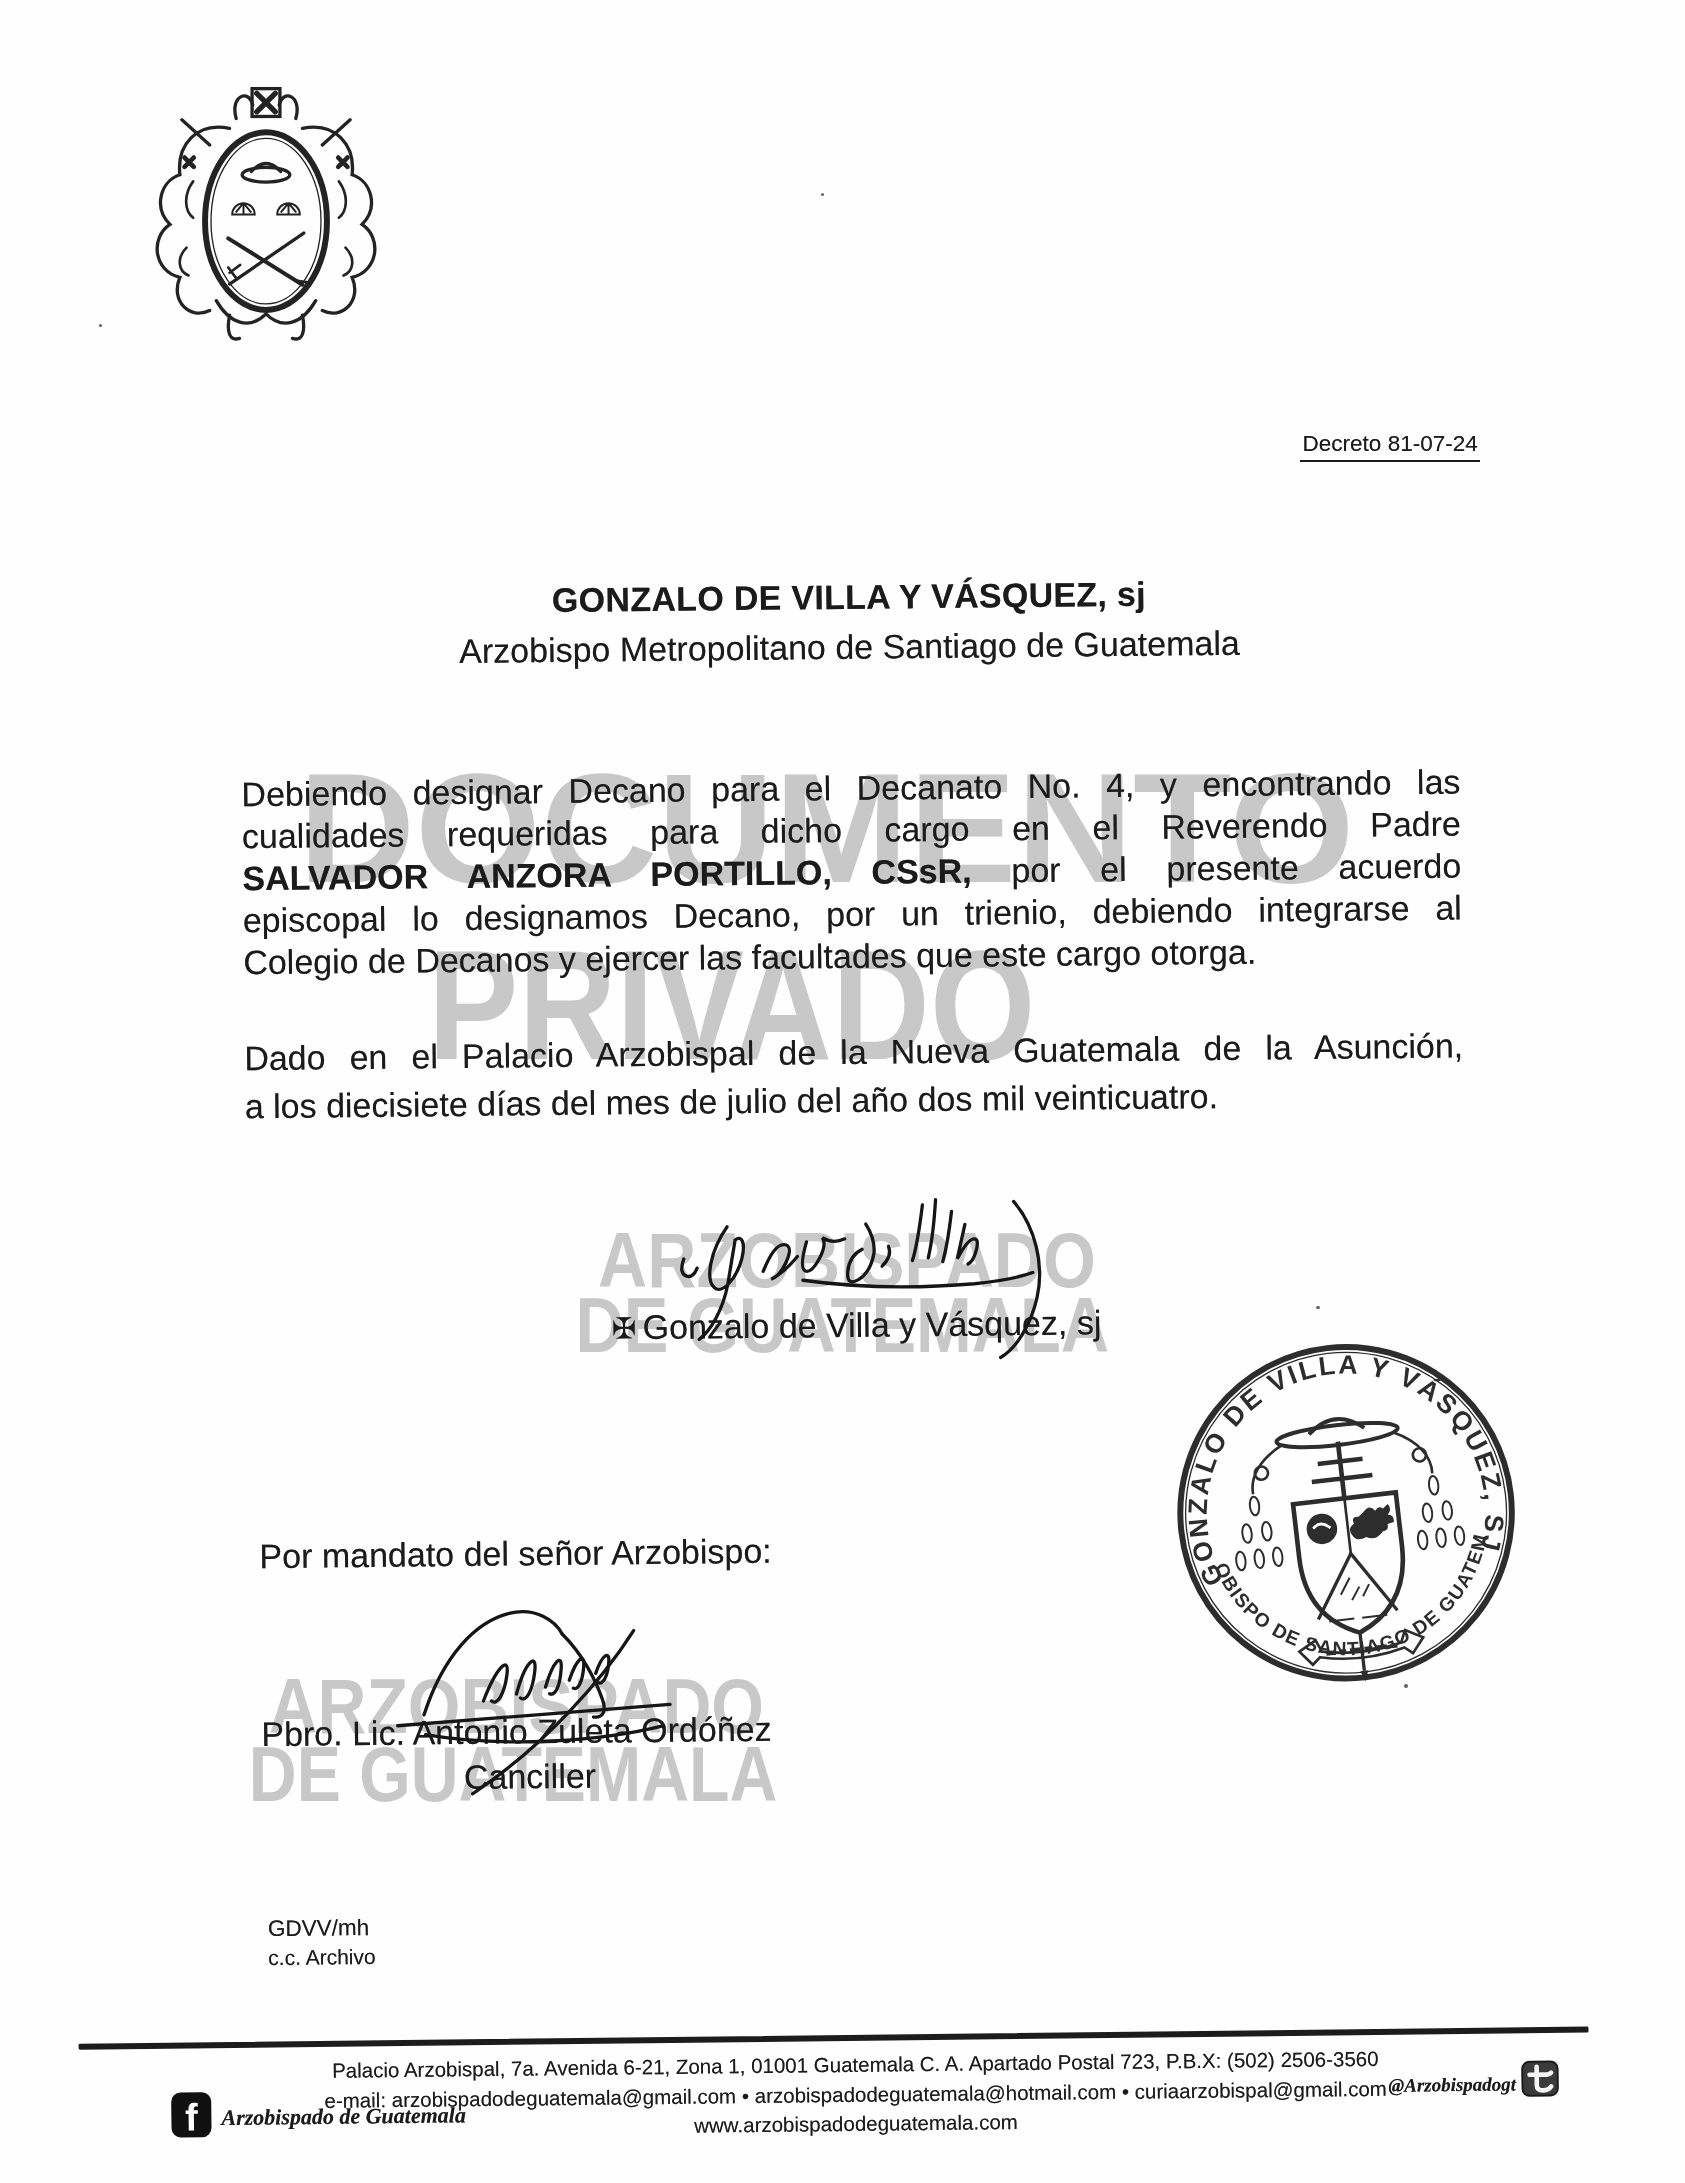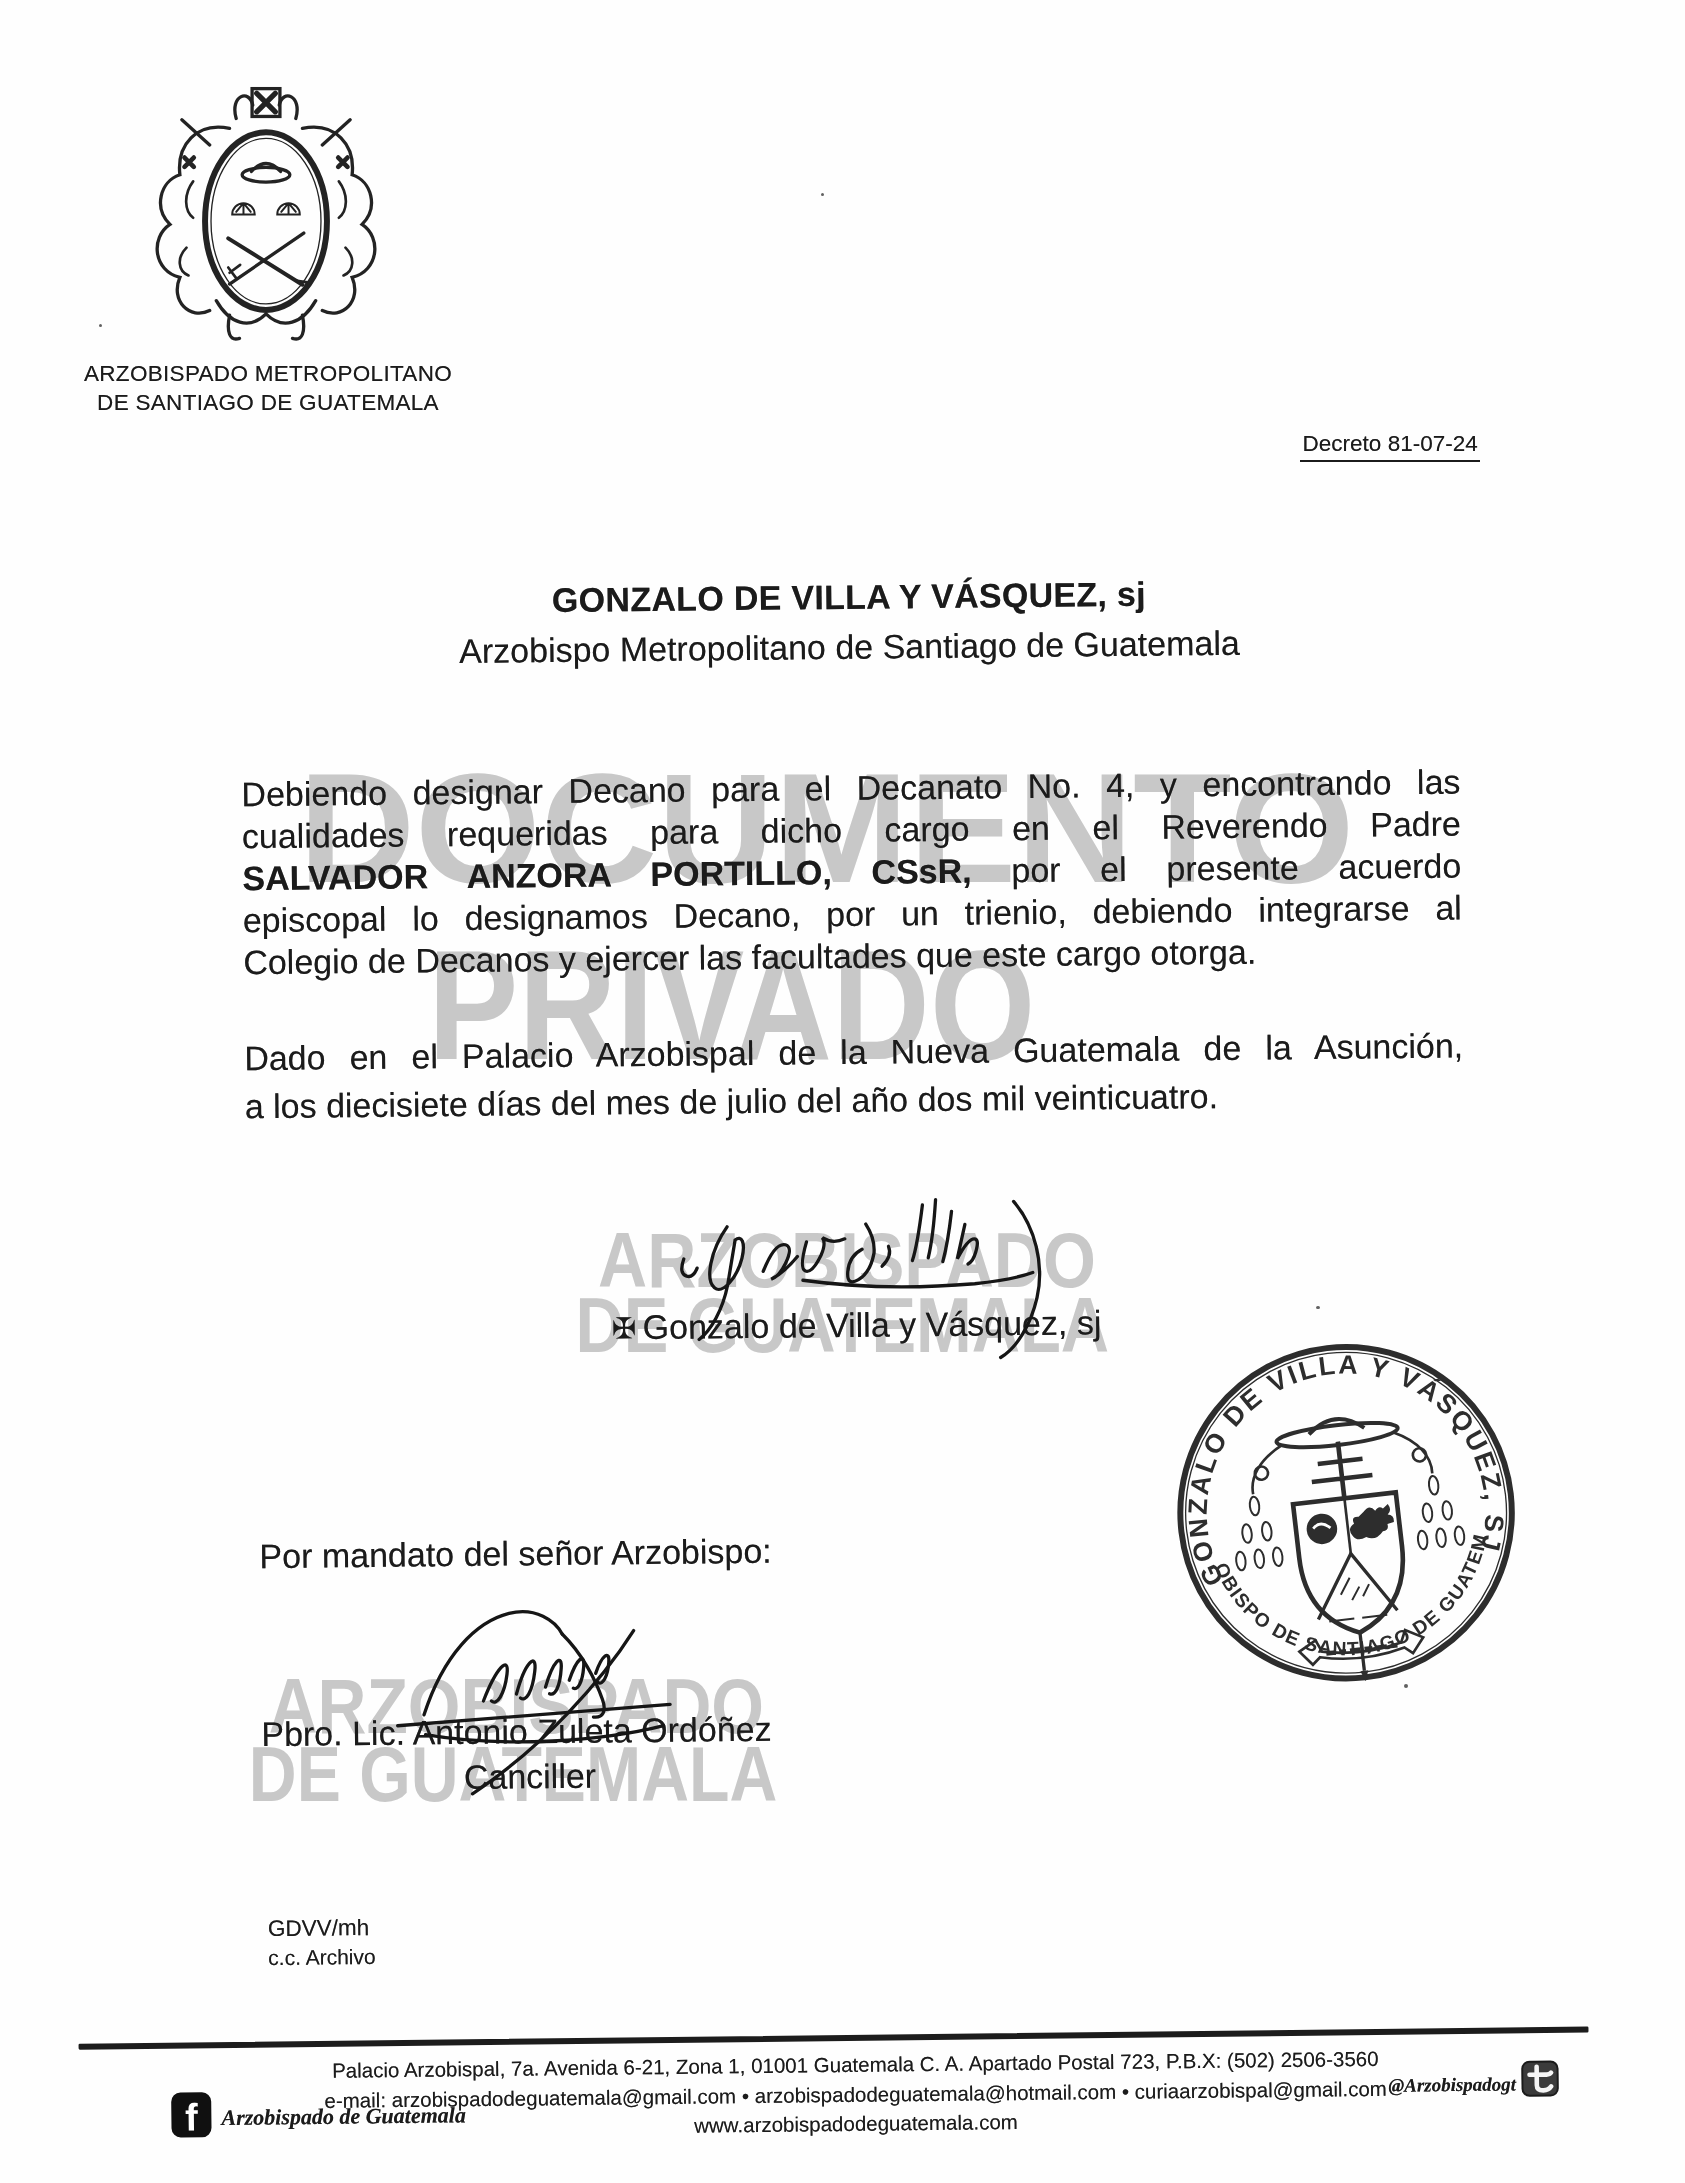--- a/index.html
+++ b/index.html
@@ -93,24 +93,20 @@
 
         <path d="M150,305 L262,228" stroke-width="5"></path>
         <path d="M160,296 l-12,-16 M150,288 l16,-12" stroke-width="4"></path>
         <path d="M148,236 L260,306" stroke-width="6"></path>
         <path d="M252,300 l14,2 -2,12" stroke-width="4"></path>
 
         <path d="M130,330 C150,365 180,375 205,350 C230,375 260,365 280,330" stroke-width="5"></path>
         <path d="M150,352 C145,377 150,392 165,387 M260,352 C265,377 260,392 245,387" stroke-width="5"></path>
       </g>
     </svg>
-    <div class="abs org-name ink" style="left:76px; top:359px;">
-      <div>ARZOBISPADO METROPOLITANO</div>
-      <div>DE SANTIAGO DE GUATEMALA</div>
-    </div>
     <span class="abs decree ink" style="left:1300px; top:431px;">Decreto 81-07-24</span>
   </div>
 
   <div class="scan-layer">
     <div class="doc-body">
 
       <div class="abs title-name ink" style="top:578px; left:0;">GONZALO DE VILLA Y VÁSQUEZ, sj</div>
       <div class="abs title-role ink" style="top:628px; left:0;">Arzobispo Metropolitano de Santiago de Guatemala</div>
 
       <div class="abs para ink" style="top:767px; left:0; width:1219px;">

